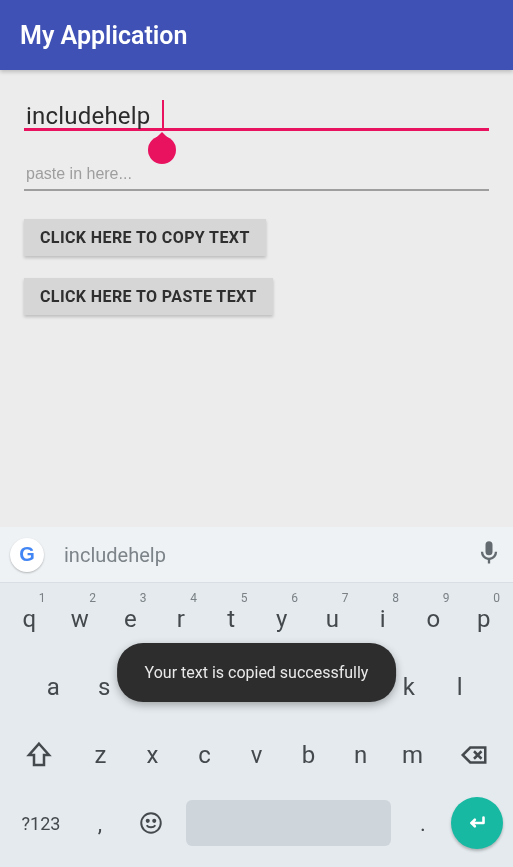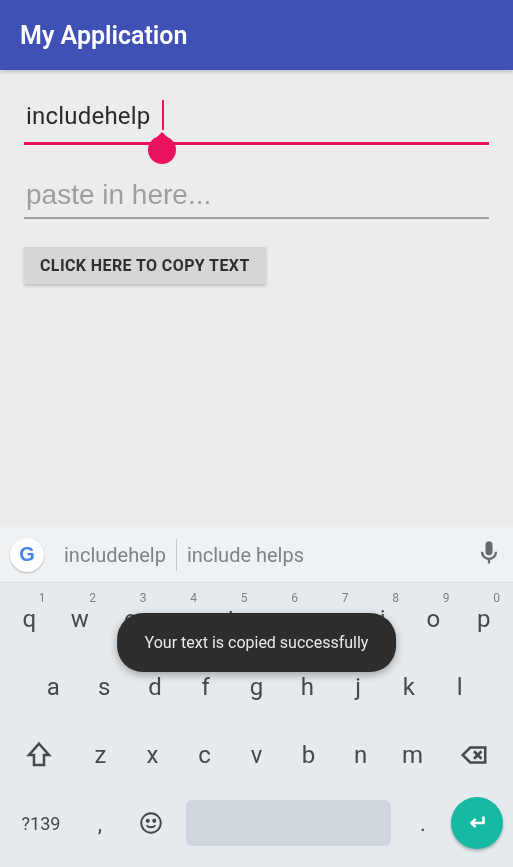--- a/index.html
+++ b/index.html
@@ -2,21 +2,21 @@
 <html><head>
   <meta charset="utf-8">
   <style>
     * { box-sizing: border-box; margin: 0; padding: 0; }
     html, body { width: 513px; height: 867px; overflow: hidden; font-family: Roboto, Arial, sans-serif; background: #fafafa; }
     .screen { width: 513px; height: 867px; background: #ececec; position: relative; }
     .appbar { background: #3f51b5; color: #fff; height: 70px; display: flex; align-items: center; padding: 0 20px; box-shadow: 0 2px 4px rgba(0,0,0,0.2); }
     .appbar-title { font-size: 25px; font-weight: 600; }
     .content { padding: 28px 24px 0 24px; }
     .field { position: relative; margin-bottom: 28px; }
-    .field-input { width: 100%; border: none; background: transparent; font-size: 28px; color: #444; padding: 6px 2px; outline: none; }
+    .field-input { width: 100%; border: none; background: transparent; font-size: 16px; color: #444; padding: 6px 2px; outline: none; }
     .field-input::placeholder { color: #9e9e9e; }
     .underline { height: 2px; width: 100%; background: #9e9e9e; }
     .underline.active { background: #e8125f; height: 3px; }
     .caret { position: absolute; width: 2px; height: 30px; background: #e8125f; left: 138px; top: 2px; }
     .caret-knob { position: absolute; width: 28px; height: 28px; background: #e8125f; border-radius: 50% 50% 50% 50%; left: 124px; top: 38px; }
     .caret-knob::before { content:""; position:absolute; top:-2px; left:9px; width:10px; height:10px; background:#e8125f; transform: rotate(45deg); }
     .field .value { font-size: 24px; color: #2b2b2b; letter-spacing: 0.2px; position: absolute; top: 4px; left: 2px; pointer-events: none; }
     .btn-row { margin-bottom: 22px; }
     .btn { background: #d6d6d6; border: none; color: #2f2f2f; font-size: 16px; font-weight: 700; letter-spacing: 0.4px; padding: 9px 16px; box-shadow: 0 2px 3px rgba(0,0,0,0.2); cursor: pointer; font-family: inherit; }
     
@@ -38,21 +38,21 @@
     .shift svg, .back svg { width: 30px; height: 30px; }
     .bottomrow { display: flex; align-items: center; padding: 0 6px 10px 6px; gap: 8px; }
     .bkey { height: 56px; display:flex; align-items:center; justify-content:center; color:#44494d; font-size: 22px; cursor:pointer; border-radius:4px; }
     .sym { width: 62px; font-size: 18px; }
     .comma { width: 40px; }
     .emoji { width: 46px; }
     .space { flex: 1; background: #cfd6db; border-radius: 6px; height: 46px; margin: 5px 4px; }
     .dot { width: 40px; }
     .enter { width: 52px; height: 52px; border-radius: 50%; background: #17b9a3; display:flex; align-items:center; justify-content:center; box-shadow: 0 2px 3px rgba(0,0,0,0.25); }
     .enter svg { width: 26px; height: 26px; }
-    .toast { position: absolute; left: 50%; transform: translateX(-50%); top: 613px; background: #2d2d2d; color: #e9e9e9; font-size: 16px; padding: 20px 28px; border-radius: 26px; white-space: nowrap; box-shadow: 0 3px 8px rgba(0,0,0,0.3); z-index: 50; }
+    .toast { position: absolute; left: 50%; transform: translateX(-50%); top: 643px; background: #2d2d2d; color: #e9e9e9; font-size: 16px; padding: 20px 28px; border-radius: 26px; white-space: nowrap; box-shadow: 0 3px 8px rgba(0,0,0,0.3); z-index: 50; }
   </style>
 </head>
 <body>
 
 <div class="screen">
   <div class="appbar">
     <div class="appbar-title">My Application</div>
   </div>
 
   <div class="content">
@@ -65,32 +65,34 @@
     </div>
 
     <div class="field">
       <input class="field-input" placeholder="paste in here..." style="">
       <div class="underline"></div>
     </div>
 
     <div class="btn-row">
       <button class="btn">CLICK HERE TO COPY TEXT</button>
     </div>
+    <div class="btn-row">
+      <button class="btn">CLICK HERE TO PASTE TEXT</button>
+    </div>
   </div>
 
   <div class="toast">Your text is copied successfully</div>
 
   <div class="kbd">
     <div class="suggest">
       <div class="g-logo">
         <span><span class="g1">G</span></span>
       </div>
       <div class="sugg-list">
         <div class="sugg">includehelp</div>
-        <div class="sugg">include helps</div>
       </div>
       <div class="mic">
         <svg viewBox="0 0 24 24" fill="#646b70">
             <path d="M12 14a3 3 0 0 0 3-3V5a3 3 0 1 0-6 0v6a3 3 0 0 0 3 3zm5-3a5 5 0 0 1-10 0H5a7 7 0 0 0 6 6.92V21h2v-3.08A7 7 0 0 0 19 11h-2z"></path>
           </svg>
       </div>
     </div>
 
     <div class="keys">
       <div class="krow">
@@ -163,21 +165,21 @@
         <div class="key">m</div>
         <div class="key key-wide back">
           <svg viewBox="0 0 24 24" fill="none" stroke="#44494d" stroke-width="2">
               <path d="M21 6 H9 L3 12 L9 18 H21 Z"></path>
               <path d="M12 9 L18 15 M18 9 L12 15"></path>
             </svg>
         </div>
       </div>
 
       <div class="bottomrow">
-        <div class="bkey sym">?139</div>
+        <div class="bkey sym">?123</div>
         <div class="bkey comma">,</div>
         <div class="bkey emoji">
           <svg width="26" height="26" viewBox="0 0 24 24" fill="none" stroke="#44494d" stroke-width="1.8">
               <circle cx="12" cy="12" r="9"></circle>
               <circle cx="9" cy="10" r="1" fill="#44494d"></circle>
               <circle cx="15" cy="10" r="1" fill="#44494d"></circle>
               <path d="M8 14c1 1.5 2.5 2 4 2s3-.5 4-2"></path>
             </svg>
         </div>
         <div class="bkey space"></div>

